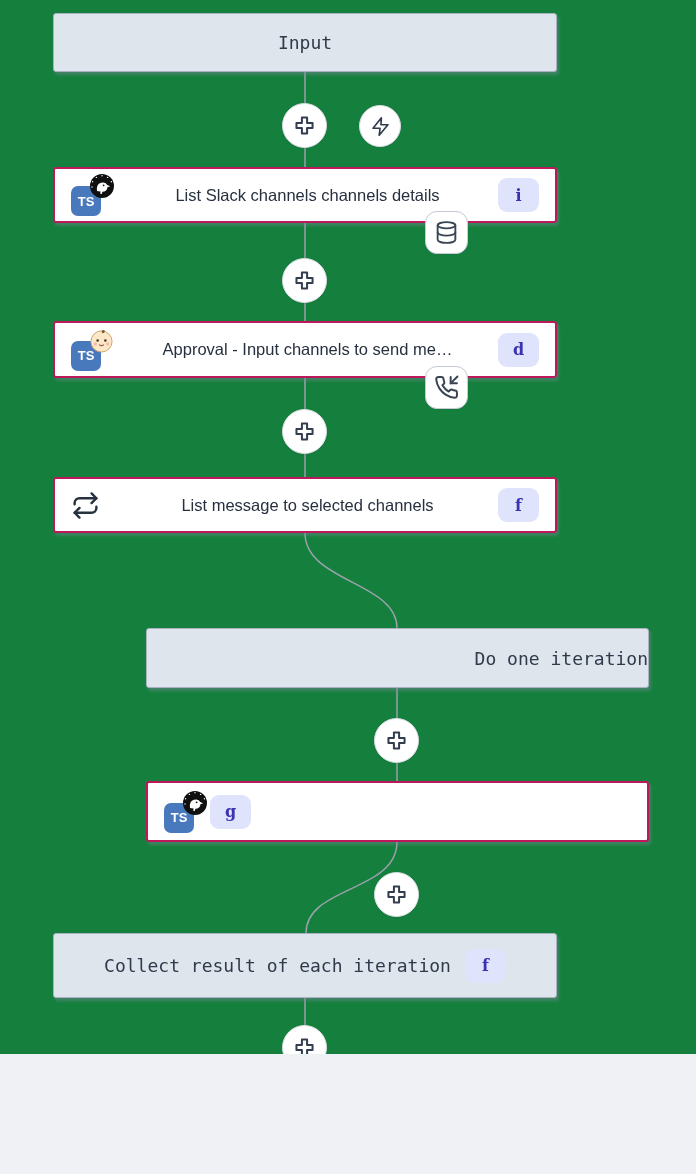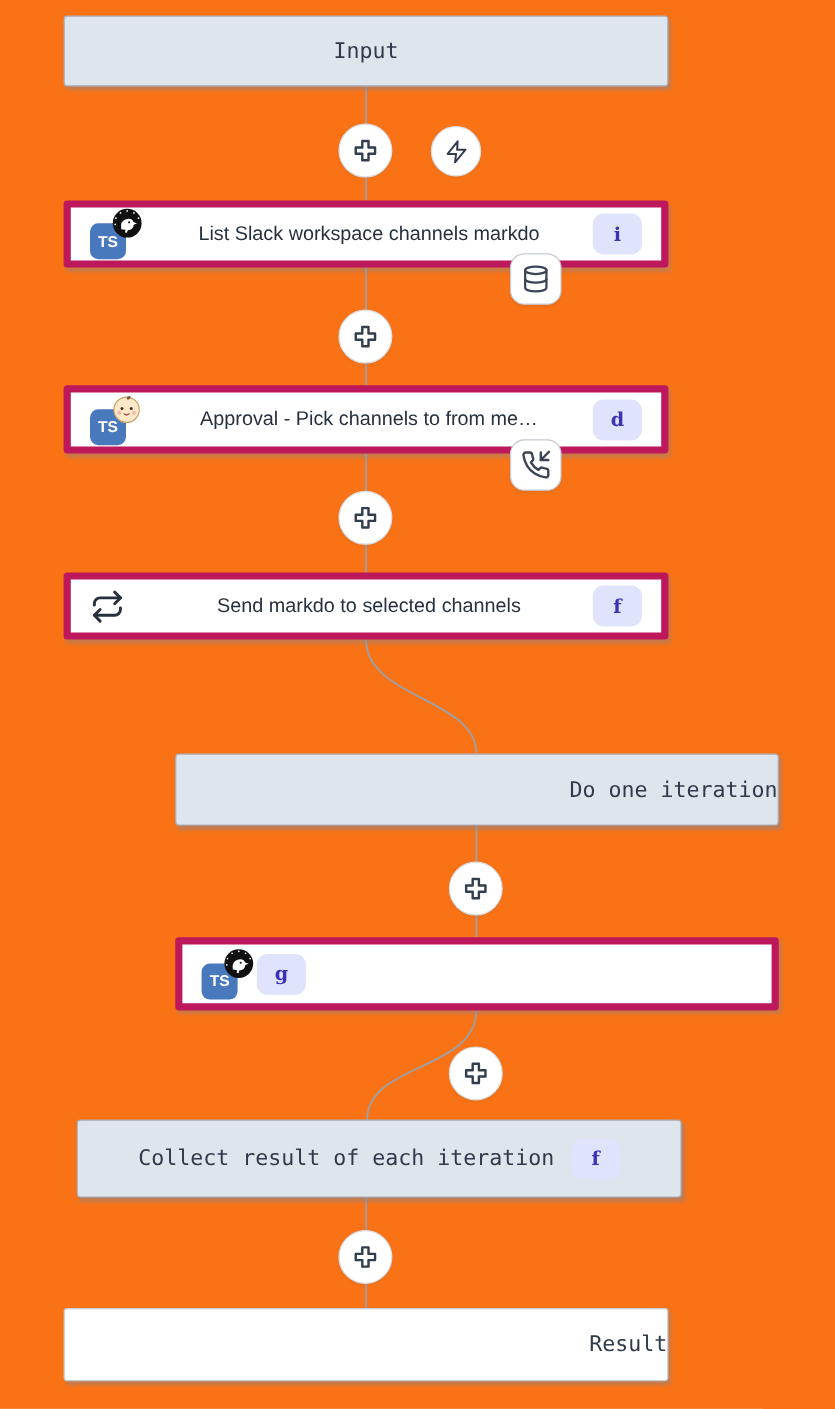--- a/index.html
+++ b/index.html
@@ -1,33 +1,33 @@
 <!DOCTYPE html>
 <html><head>
 <meta charset="utf-8">
 <style>
   html,body{margin:0;padding:0;}
   body{background:#f0f1f4;font-family:"Liberation Sans",sans-serif;}
-  .canvas{position:relative;width:696px;height:1174px;background:#f97316;overflow:hidden;}
+  .canvas{position:relative;width:696px;height:1054px;background:#15803d;overflow:hidden;}
   .edges{position:absolute;left:0;top:0;z-index:0;}
 
   
   .frame{
     position:absolute;z-index:1;box-sizing:border-box;
     background:#dfe5ed;border:1px solid #a8b2c1;border-radius:3px;
     box-shadow:2px 3px 3px rgba(125,135,155,.45);
     display:flex;align-items:center;justify-content:center;gap:14px;
     font-family:"DejaVu Sans Mono",monospace;font-size:18px;color:#2f3a4a;
   }
   .frame.white{background:#ffffff;border-color:#c6ccd6;}
 
   
   .step{
     position:absolute;z-index:1;box-sizing:border-box;
-    background:#ffffff;border:6px solid #be185d;border-radius:3px;
+    background:#ffffff;border:2px solid #be185d;border-radius:3px;
     box-shadow:2px 3px 3px rgba(125,135,155,.38);
     display:flex;align-items:center;padding:4px 16px;
     font-size:16.5px;color:#27303f;
   }
   .step-label{flex:1;text-align:center;white-space:nowrap;overflow:hidden;}
 
   .badge{
     min-width:41px;height:34px;box-sizing:border-box;border-radius:9px;
     background:#dfe3fc;color:#3b34b2;
     display:flex;align-items:center;justify-content:center;
@@ -115,21 +115,21 @@
             <circle cx="13" cy="2.8" r="0.7"></circle>
               <circle cx="18.6" cy="4.4" r="0.7"></circle>
               <circle cx="22.4" cy="8.8" r="0.7"></circle>
             <circle cx="7.4" cy="4.4" r="0.7"></circle>
               <circle cx="3.6" cy="8.8" r="0.7"></circle>
               <circle cx="3" cy="14" r="0.7"></circle>
           </g>
         </svg>
       </span>
     </div>
-    <span class="step-label">List Slack workspace channels markdo</span>
+    <span class="step-label">List Slack channels channels details</span>
     <span class="badge">i</span>
   </div>
 
   <div class="chip" style="left:425px;top:211px;">
     <span>
       <svg width="25" height="25" viewBox="0 0 24 24" fill="none" stroke="#3a4454" stroke-width="1.8" stroke-linecap="round">
         <ellipse cx="12" cy="5" rx="8.5" ry="3"></ellipse>
         <path d="M3.5 5 v14 a8.5 3 0 0 0 17 0 V5"></path>
         <path d="M3.5 12 a8.5 3 0 0 0 17 0"></path>
       </svg>
@@ -154,21 +154,21 @@
           <circle cx="13" cy="14" r="11" fill="#fce7c6" stroke="#caa36e" stroke-width="1"></circle>
           <path d="M13 3.4 q2.6-2.4 3.4-.4 q.6 1.6-2.6 2.4z" fill="#7a5a34"></path>
           <circle cx="9" cy="13" r="1.3" fill="#43311f"></circle>
           <circle cx="17" cy="13" r="1.3" fill="#43311f"></circle>
           <circle cx="6.6" cy="16.6" r="1.7" fill="#f6b8a8"></circle>
           <circle cx="19.4" cy="16.6" r="1.7" fill="#f6b8a8"></circle>
           <path d="M10.5 17.5 q2.5 2.6 5 0 q-2.5 1.4-5 0z" fill="#b55a4a" stroke="#8a4236" stroke-width="0.6"></path>
         </svg>
       </span>
     </div>
-    <span class="step-label">Approval - Pick channels to from me…</span>
+    <span class="step-label">Approval - Input channels to send me…</span>
     <span class="badge">d</span>
   </div>
 
   <div class="chip" style="left:425px;top:366px;">
     <span>
       <svg width="25" height="25" viewBox="0 0 24 24" fill="none" stroke="#3a4454" stroke-width="1.9" stroke-linecap="round" stroke-linejoin="round">
         <polyline points="16 2 16 8 22 8"></polyline>
         <line x1="22.5" y1="1.5" x2="16" y2="8"></line>
         <path d="M22 16.92v3a2 2 0 0 1-2.18 2 19.79 19.79 0 0 1-8.63-3.07 19.5 19.5 0 0 1-6-6 19.79 19.79 0 0 1-3.07-8.67A2 2 0 0 1 4.11 2h3a2 2 0 0 1 2 1.72 12.84 12.84 0 0 0 .7 2.81 2 2 0 0 1-.45 2.11L8.09 9.91a16 16 0 0 0 6 6l1.27-1.27a2 2 0 0 1 2.11-.45 12.84 12.84 0 0 0 2.81.7A2 2 0 0 1 22 16.92z"></path>
       </svg>
@@ -187,21 +187,21 @@
     <div class="loop-wrap">
       <span>
         <svg width="29" height="29" viewBox="0 0 24 24" fill="none" stroke="#27303f" stroke-width="2" stroke-linecap="round" stroke-linejoin="round">
           <path d="m17 2 4 4-4 4"></path>
           <path d="M3 11v-1a4 4 0 0 1 4-4h14"></path>
           <path d="m7 22-4-4 4-4"></path>
           <path d="M21 13v1a4 4 0 0 1-4 4H3"></path>
         </svg>
       </span>
     </div>
-    <span class="step-label">Send markdo to selected channels</span>
+    <span class="step-label">List message to selected channels</span>
     <span class="badge">f</span>
   </div>
 
   <div class="frame" style="left:146px;top:628px;width:503px;height:60px;justify-content:flex-end;">
     <span>Do one iteration</span>
   </div>
 
   <div class="circle-btn" style="left:374px;top:718px;">
     <span>
       <svg width="23" height="23" viewBox="0 0 24 24" fill="none" stroke="#323d4f" stroke-width="2.1" stroke-linejoin="round">
@@ -235,21 +235,21 @@
   </div>
 
   <div class="circle-btn" style="left:374px;top:872px;">
     <span>
       <svg width="23" height="23" viewBox="0 0 24 24" fill="none" stroke="#323d4f" stroke-width="2.1" stroke-linejoin="round">
         <path d="M9.3 3.6 h5.4 v5.7 h5.7 v5.4 h-5.7 v5.7 h-5.4 v-5.7 H3.6 v-5.4 h5.7 Z"></path>
       </svg>
     </span>
   </div>
 
-  <div class="frame" style="left:64px;top:933px;width:504px;height:65px;">
+  <div class="frame" style="left:53px;top:933px;width:504px;height:65px;">
     <span>Collect result of each iteration</span>
     <span class="badge">f</span>
   </div>
 
   <div class="circle-btn" style="left:282px;top:1025px;">
     <span>
       <svg width="23" height="23" viewBox="0 0 24 24" fill="none" stroke="#323d4f" stroke-width="2.1" stroke-linejoin="round">
         <path d="M9.3 3.6 h5.4 v5.7 h5.7 v5.4 h-5.7 v5.7 h-5.4 v-5.7 H3.6 v-5.4 h5.7 Z"></path>
       </svg>
     </span>

